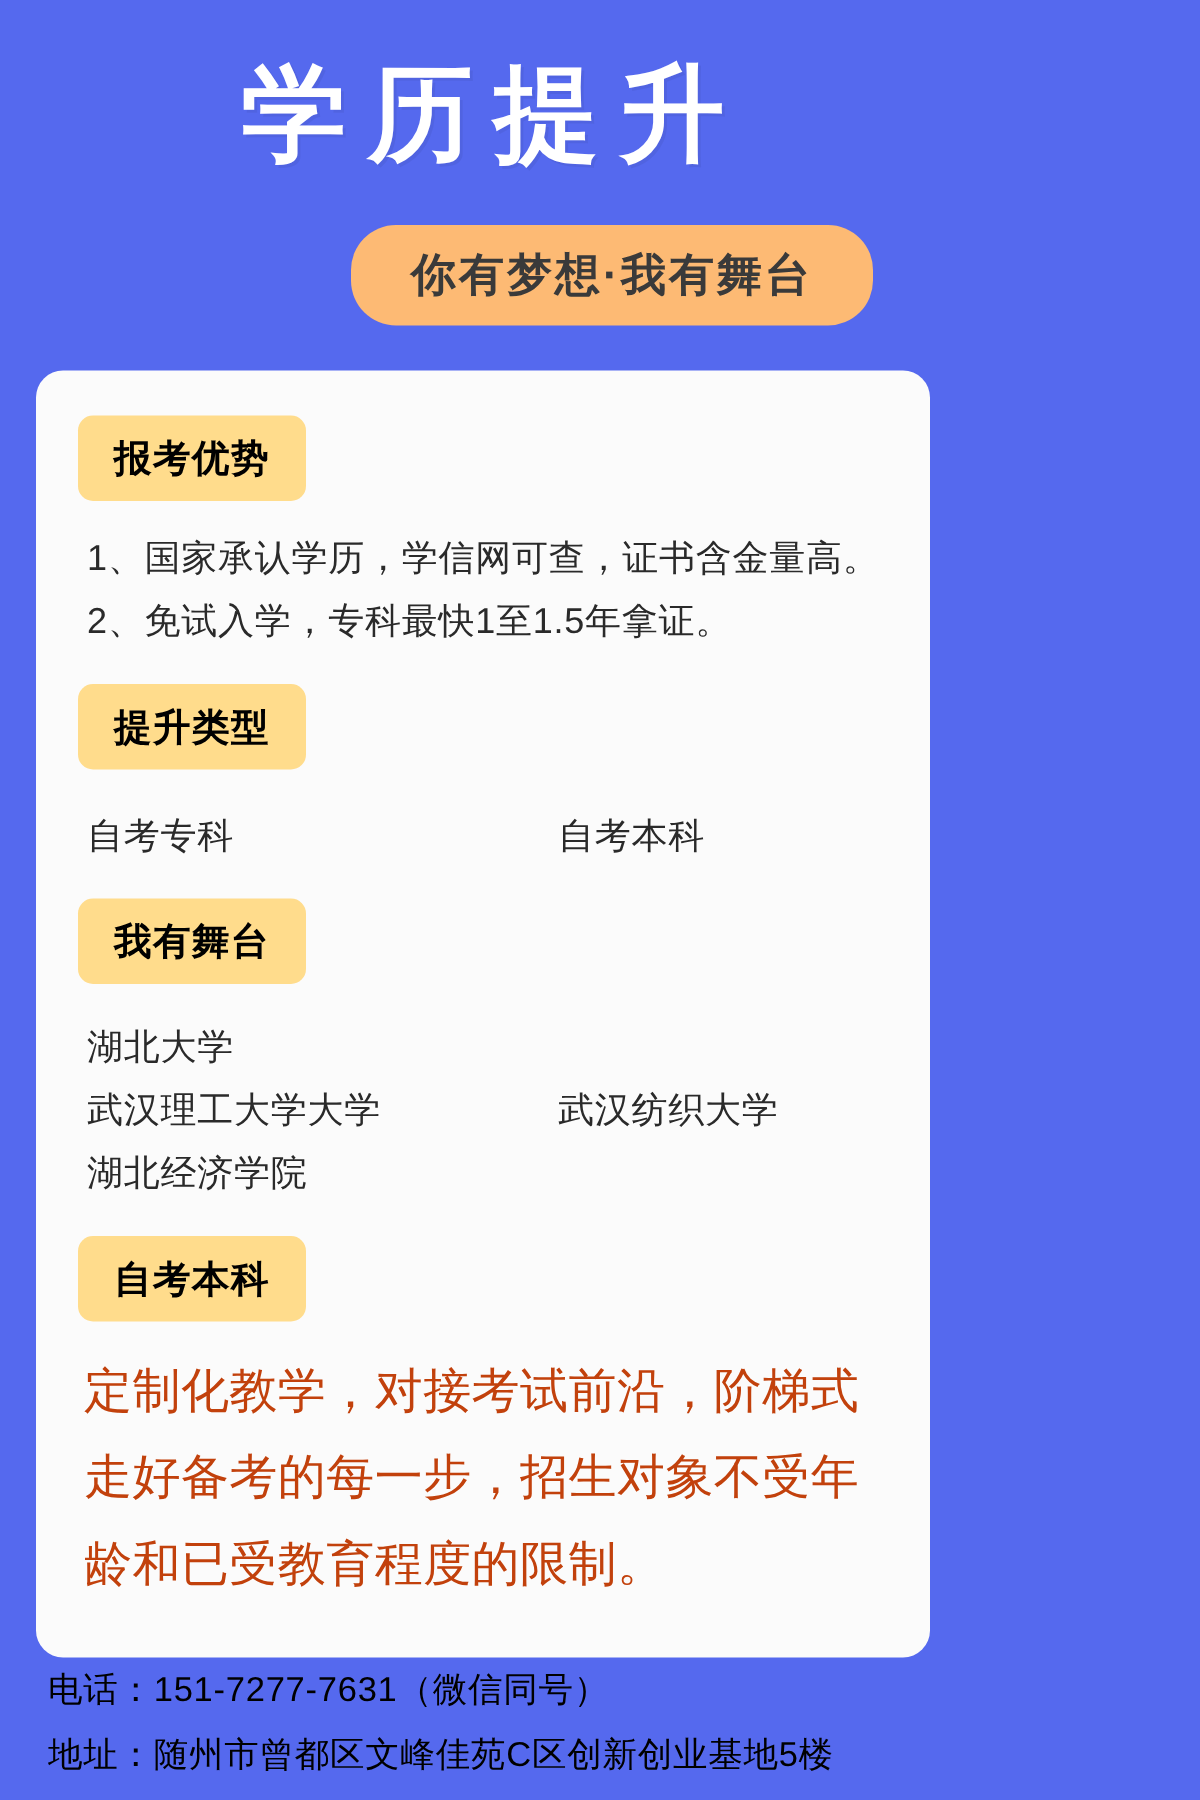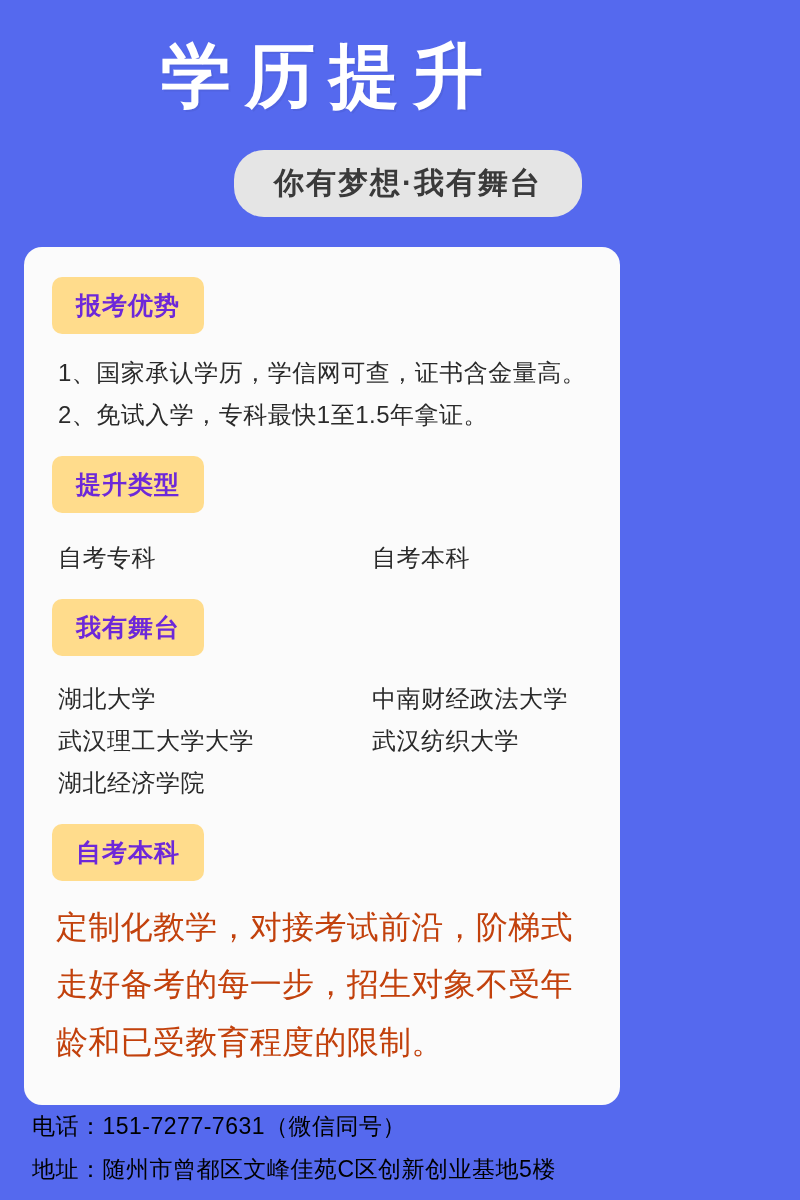--- a/index.html
+++ b/index.html
@@ -39,21 +39,21 @@
     font-family: "DejaVu Sans", "Liberation Sans", sans-serif;
     text-shadow: 2px 2px 0 rgba(0,0,0,0.05);
   }
   .subtitle-wrap {
     display: flex;
     justify-content: flex-end;
     padding-right: 62px;
     margin-top: 36px;
   }
   .subtitle {
-    background: #e5e5e5;
+    background: #fdba74;
     color: #3a3a3a;
     font-size: 30px;
     font-weight: bold;
     border-radius: 30px;
     padding: 13px 40px;
     letter-spacing: 2px;
     white-space: nowrap;
   }
 
   
@@ -62,21 +62,21 @@
     margin: 30px 24px 0 24px;
     border-radius: 18px;
     padding: 30px 28px 34px 28px;
     flex: 0 0 auto;
   }
 
   .section-tag {
     display: inline-block;
     background: #ffdc8c;
     border-radius: 10px;
-    color: #6d28d9;
+    color: #000000;
     font-size: 25px;
     font-weight: bold;
     padding: 12px 24px;
     letter-spacing: 1px;
     margin-bottom: 18px;
   }
   .section + .section { margin-top: 20px; }
 
   .line {
     font-size: 24px;
@@ -145,21 +145,20 @@
         <div class="col-a">自考专科</div>
         <div class="col-b">自考本科</div>
       </div>
     </div>
 
     <div class="section">
       <div class="section-tag">我有舞台</div>
       <div class="schools">
         <div class="two-col">
           <div class="col-a">湖北大学</div>
-          <div class="col-b">中南财经政法大学</div>
         </div>
         <div class="two-col">
           <div class="col-a">武汉理工大学大学</div>
           <div class="col-b">武汉纺织大学</div>
         </div>
         <div class="two-col">
           <div class="col-a">湖北经济学院</div>
           <div class="col-b"></div>
         </div>
       </div>

